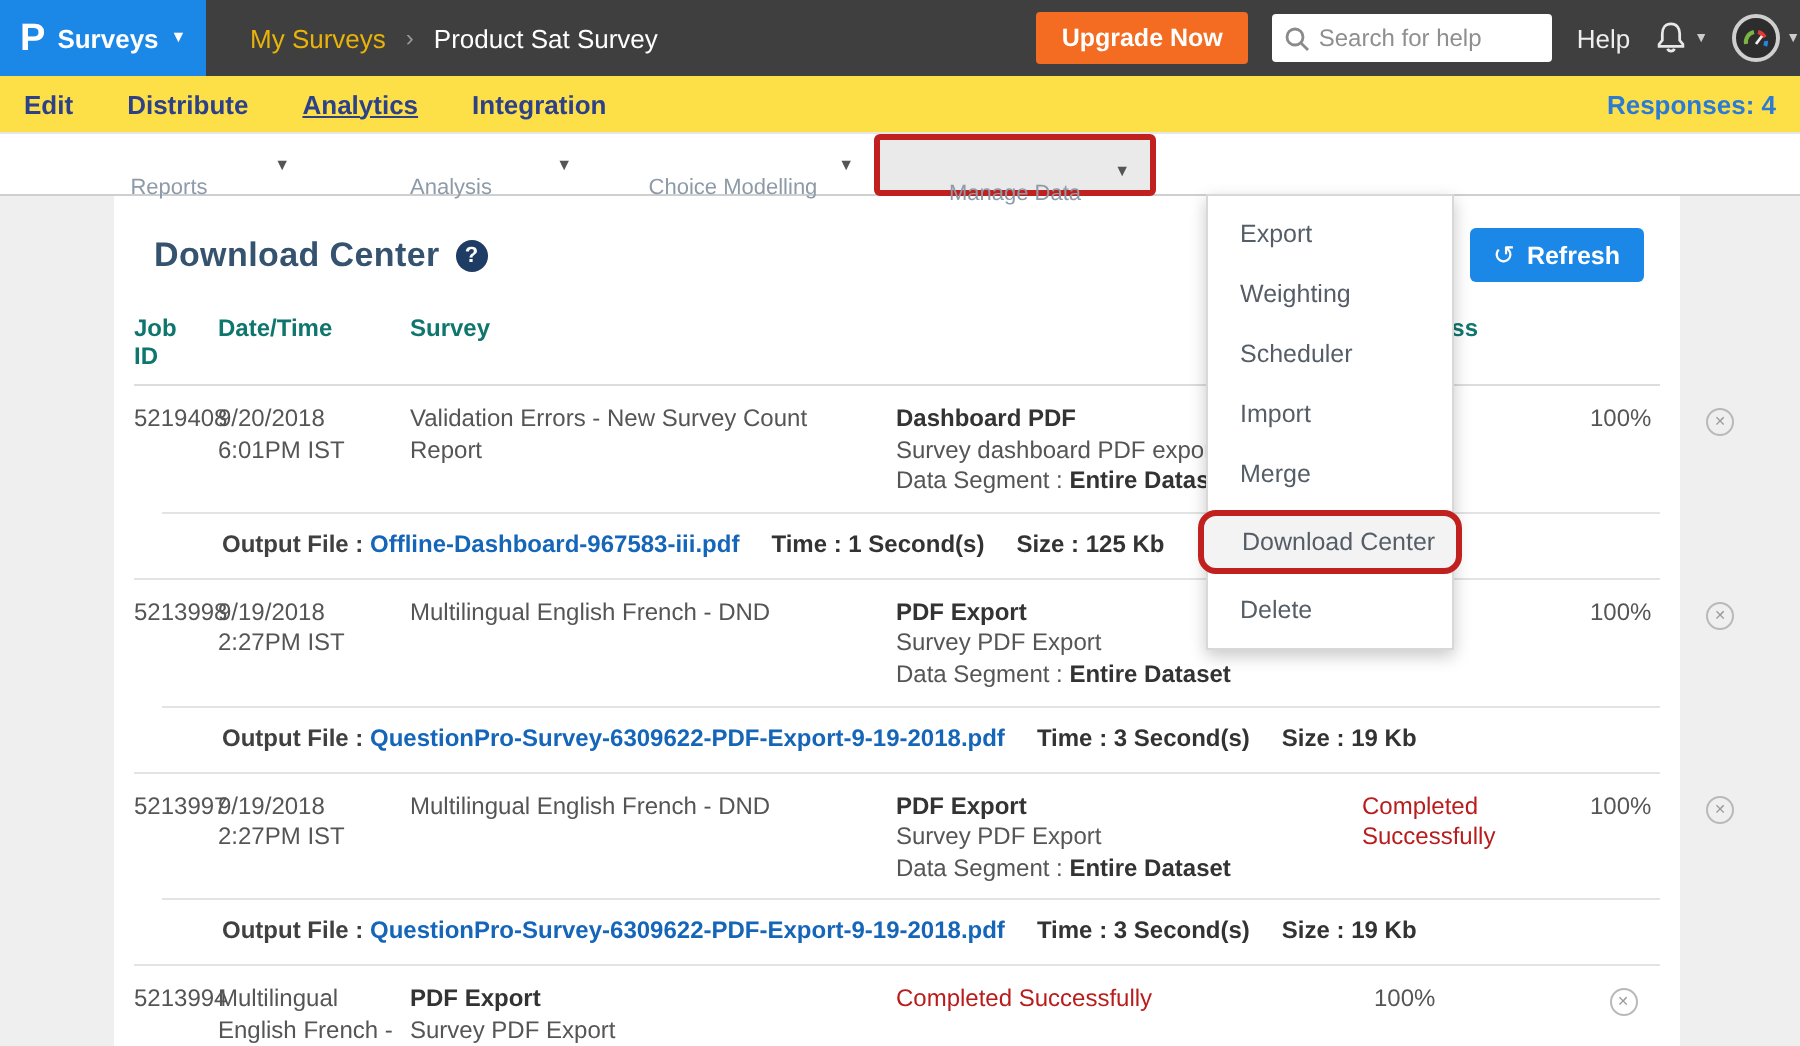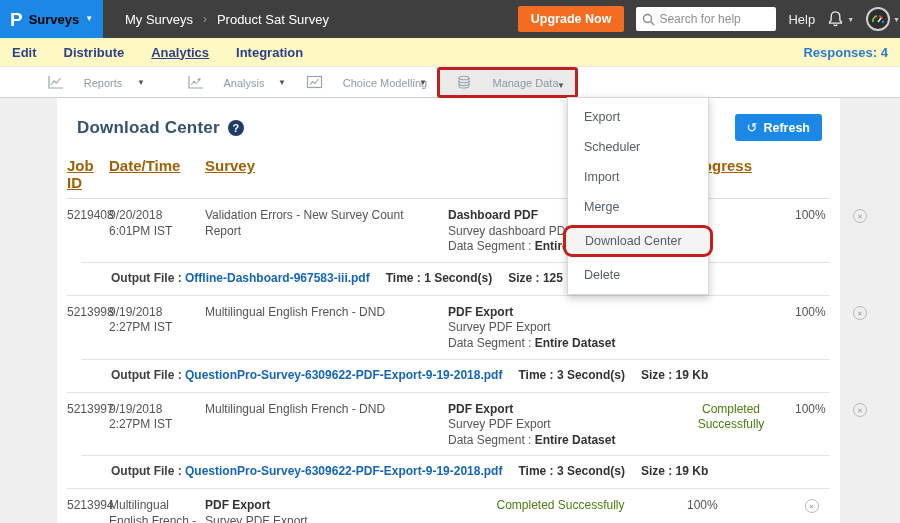--- a/index.html
+++ b/index.html
@@ -3,83 +3,83 @@
 <meta charset="utf-8">
 <style>
   * { margin:0; padding:0; box-sizing:border-box; }
   body { font-family:"Liberation Sans", sans-serif; background:#efefef; }
   .app { position:relative; width:900px; height:523px; overflow:hidden; background:#efefef; }
 
   
   .tophdr { height:38px; background:#3f3f3f; display:flex; align-items:center; }
   .logoblk { width:103px; height:38px; background:#1b87e6; display:flex; align-items:center; padding:0 8px 0 10px; gap:6px; cursor:pointer; }
   .logo-p { color:#fff; font-size:19px; font-weight:bold; line-height:1; }
-  .logoblk .plabel { color:#000000; font-size:13px; font-weight:bold; }
+  .logoblk .plabel { color:#ffffff; font-size:13px; font-weight:bold; }
   .caret { display:inline-block; font-size:8px; line-height:1; }
   .caret::after { content:"▼"; }
   .logoblk .caret { color:#fff; }
   .crumbs { display:flex; align-items:center; gap:10px; margin-left:22px; font-size:13px; }
-  .crumb-parent { color:#ffffff; cursor:pointer; }
+  .crumb-parent { color:#eab308; cursor:pointer; }
   .crumb-sep { color:#9a9a9a; font-size:12px; }
   .crumb-cur { color:#fff; }
   .hdr-right { margin-left:auto; display:flex; align-items:center; gap:12px; }
   .upgrade-btn { background:#f36c21; color:#fff; border:none; font-family:inherit; font-size:12.5px; font-weight:bold; padding:6px 13px; border-radius:2px; cursor:pointer; }
   .searchbox { background:#fff; border-radius:2px; width:140px; height:24px; display:flex; align-items:center; padding:0 6px; gap:4px; }
   .searchbox input { border:none; outline:none; width:110px; font-family:inherit; font-size:12px; color:#444; }
   .searchbox input::placeholder { color:#8f8f8f; }
   .help-lbl { color:#eee; font-size:13px; cursor:pointer; }
   .bellwrap, .avwrap { display:flex; align-items:center; gap:3px; cursor:pointer; }
   .bellwrap .caret, .avwrap .caret { color:#ccc; font-size:7px; }
   .avatar { width:24px; height:24px; border-radius:50%; background:#2d2d2d; border:2px solid #cfcfcf; display:flex; align-items:center; justify-content:center; }
 
   
-  .navrow { height:29px; background:#fef9c3; display:flex; align-items:center; padding:0 12px; border-bottom:1px solid #e6e6e6; }
+  .navrow { height:29px; background:#fde047; display:flex; align-items:center; padding:0 12px; border-bottom:1px solid #e6e6e6; }
   .navlinks { display:flex; gap:27px; }
   .navlink { font-size:13px; font-weight:bold; color:#2d4189; cursor:pointer; }
   .navlink.active { text-decoration:underline; }
   .responses { margin-left:auto; font-size:13px; font-weight:bold; color:#2b7bd4; }
 
   
   .toolbar { height:31px; background:#fff; border-bottom:1px solid #cfcfcf; display:flex; padding-left:14px; }
-  .tool { position:relative; width:141px; height:31px; display:flex; flex-direction:row; align-items:center; justify-content:center; cursor:pointer; color:#98a4ae;gap:20px; }
+  .tool { position:relative; width:141px; height:31px; display:flex; flex-direction:column; align-items:center; cursor:pointer; color:#98a4ae;gap:20px; }
   .tool .tlabel { font-size:11px; color:#8d9aa8; margin-top:1px; }
   .tool .caret { position:absolute; right:10px; top:12px; color:#555; font-size:8px; }
   .tool.hilite { background:#eaeaea; border:3px solid #c0211e; border-radius:3px; }
   .tool svg { display:block; }
 
   
   .content { height:425px; padding:0 60px 0 57px; }
   .card { background:#fff; height:100%; }
   .titlerow { display:flex; align-items:center; padding:16px 18px 10px 20px; }
   .pagetitle { font-size:17px; color:#35536f; font-weight:bold; letter-spacing:.2px; }
   .qicon { width:16px; height:16px; border-radius:50%; background:#1e3c64; color:#fff; font-size:11px; font-weight:bold; display:inline-flex; align-items:center; justify-content:center; margin-left:8px; cursor:pointer; }
   .refresh-btn { margin-left:auto; background:#1b87e6; color:#fff; border:none; font-family:inherit; font-size:12.5px; font-weight:bold; padding:6px 12px; border-radius:3px; cursor:pointer; display:flex; align-items:center; gap:6px; }
   .refresh-btn .ricon { font-size:13px; font-weight:normal; }
 
   .tbl { padding:0 10px; }
   .thead, .trow { display:grid; grid-template-columns:34px 88px 235px 225px 100px 45px 36px; column-gap:8px; }
-  .thead { border-bottom:1px solid #ddd; padding:6px 0 7px; font-size:15px; font-weight:bold; color:#a16207;text-decoration:underline; }
+  .thead { border-bottom:1px solid #ddd; padding:6px 0 7px; font-size:12px; font-weight:bold; color:#0f766e; }
   .trow { padding:9px 0 7px; font-size:12px; color:#555; line-height:1.3; }
   .jobid { color:#555; }
   .rpt-title { font-weight:bold; color:#333; }
   .rpt-sub { color:#555; }
   .seg-val { font-weight:bold; color:#333; }
-  .statuscell { color:#4d7c0f;text-align:center; }
+  .statuscell { color:#b91c1c; }
   .progresscell { padding-left:6px; }
   .actioncell { text-align:center; }
   .cx { display:inline-block; width:14px; height:14px; border:1px solid #b9b9b9; border-radius:50%; color:#9a9a9a; font-size:7px; line-height:13px; text-align:center; cursor:pointer; }
   .outrow { margin-left:14px; border-top:1px solid #e3e3e3; padding:8px 0 10px 30px; font-size:12px; display:flex; gap:16px; align-items:baseline; }
   .outlbl { font-weight:bold; color:#404040; white-space:nowrap; }
   .outfile { font-weight:bold; color:#1566b8; cursor:pointer; white-space:nowrap; }
   .outpair { font-weight:bold; color:#333; white-space:nowrap; }
   .block { border-bottom:1px solid #e3e3e3; }
   .block:last-child { border-bottom:none; }
 
   
-  .dropdown { position:absolute; left:567px; top:97px; width:142px; background:#fff; border:1px solid #d8d8d8; box-shadow:0 3px 8px rgba(0,0,0,.22); z-index:50; padding:4px 0; }
+  .dropdown { position:absolute; left:603px; top:97px; width:124px; background:#fff; border:1px solid #d8d8d8; box-shadow:0 3px 8px rgba(0,0,0,.22); z-index:50; padding:4px 0; }
   .dditem { font-size:12.5px; color:#555d66; padding:8px 0 8px 16px; cursor:pointer; }
   .dditem.ring { border:3px solid #c0211e; border-radius:9px; margin:3px -5px; padding:6px 0 6px 19px; background:#f3f3f3; }
 </style>
 </head>
 <body>
 
 <div class="app">
 
   <div class="tophdr">
     <div class="logoblk">
@@ -271,20 +271,21 @@
           </div>
 
         </div>
 
       </div>
     </div>
   </div>
 
   <div class="dropdown">
     <div class="dditem">Export</div>
+    <div class="dditem">Weighting</div>
     <div class="dditem">Scheduler</div>
     <div class="dditem">Import</div>
     <div class="dditem">Merge</div>
     <div class="dditem ring">Download Center</div>
     <div class="dditem">Delete</div>
   </div>
 
 </div>
 
 </body></html>

